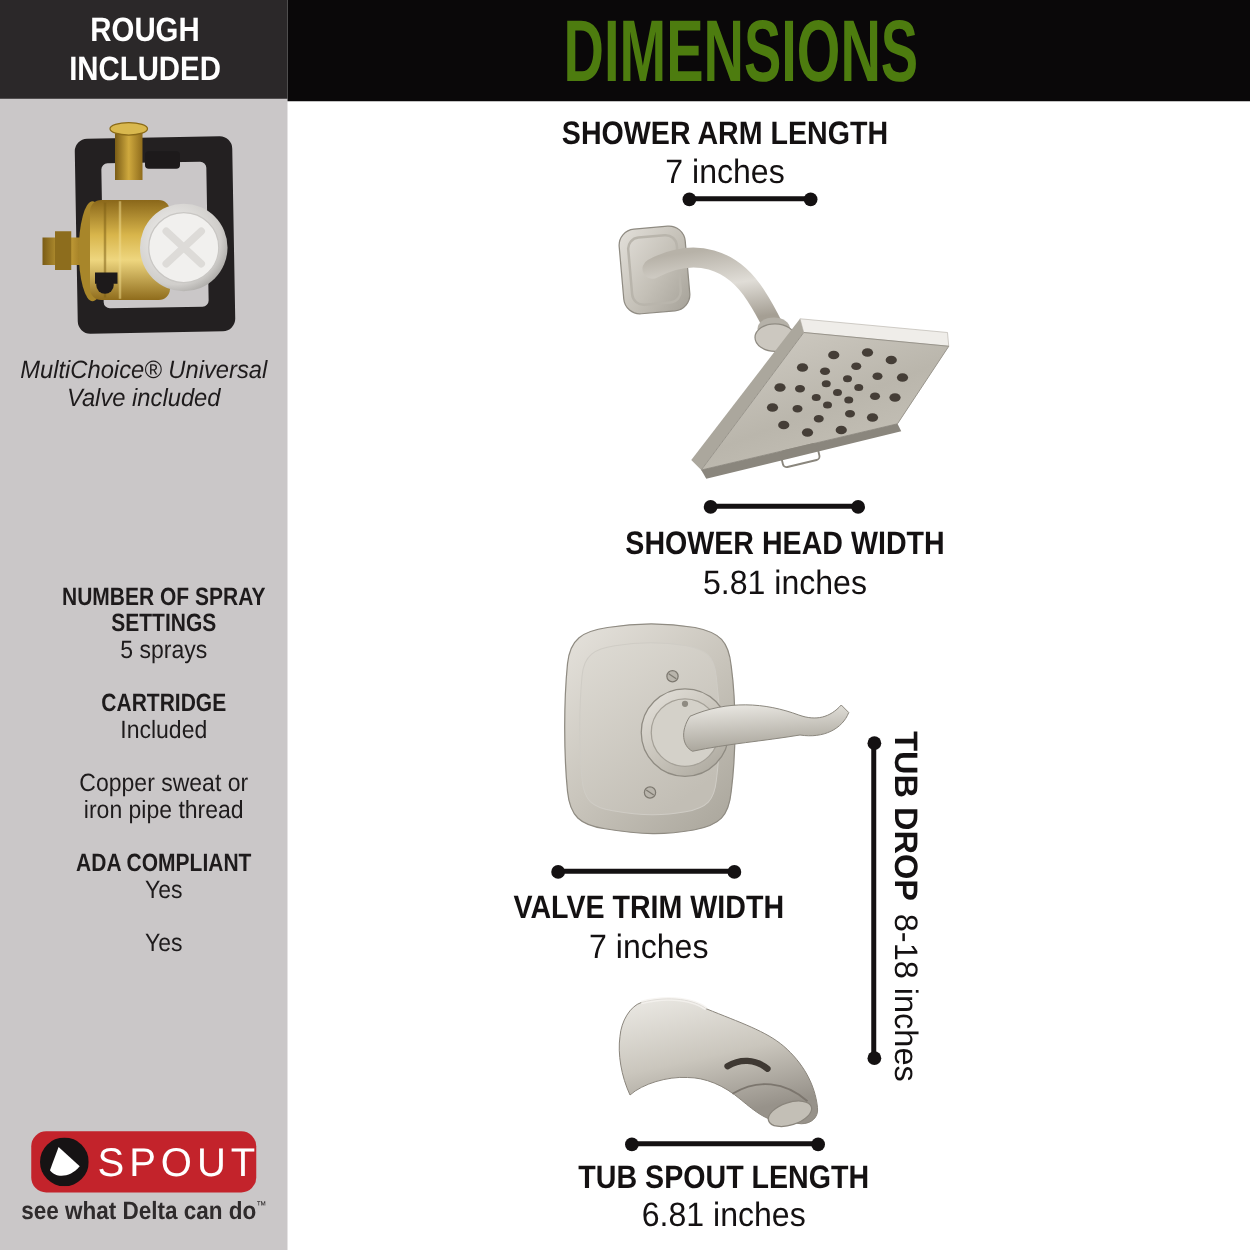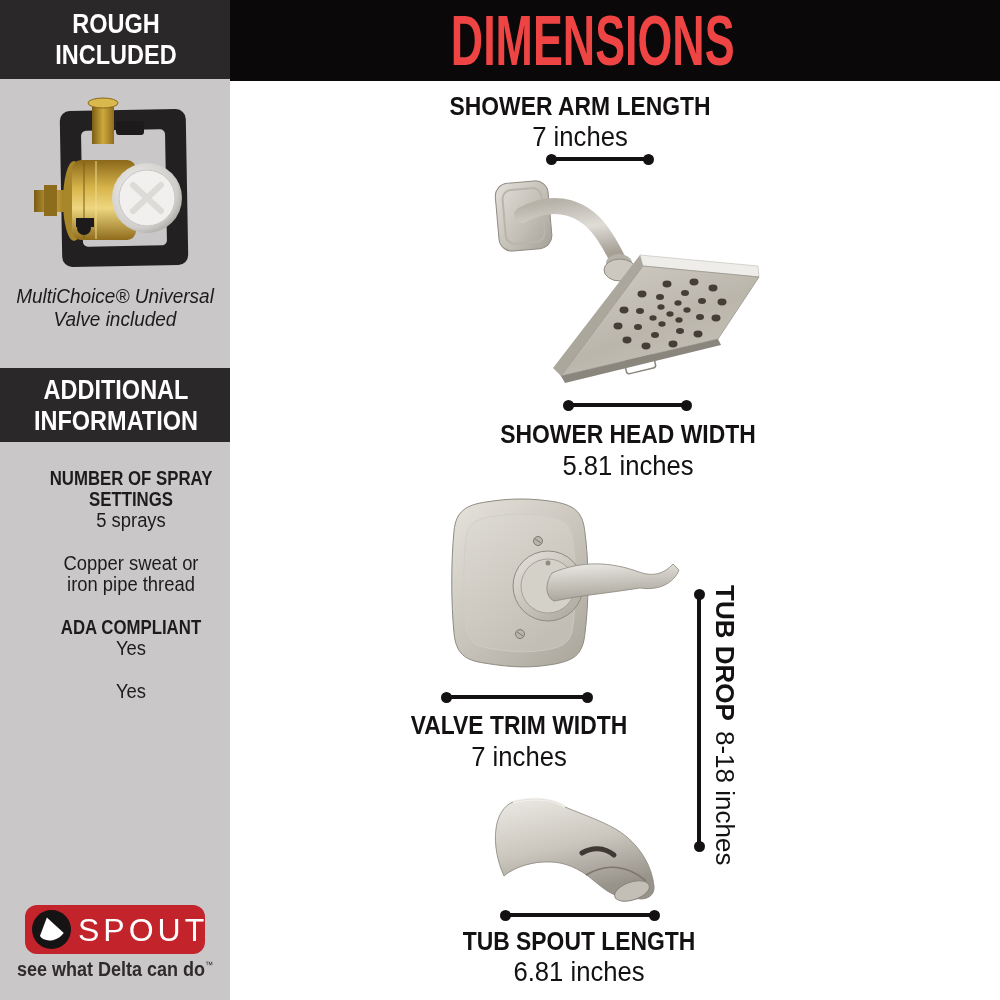--- a/index.html
+++ b/index.html
@@ -30,21 +30,21 @@
   }
   .logo-circle { width:39px; height:39px; margin-left:7px; flex:0 0 auto; }
   .logo-text { color:#fff; font-size:32px; font-weight:400; letter-spacing:4px; margin-left:7px; line-height:1; }
   .tagline { position:absolute; left:0; top:958px; width:230px; text-align:center;
     font-weight:700; font-size:20px; color:#2f2b2c; transform:scaleX(0.9); }
   .tagline sup { font-size:9px; font-weight:400; }
   
   .main { position:absolute; left:230px; top:0; width:770px; height:1000px; background:#fff; }
   .dim-header {
     position:absolute; left:0; top:0; width:770px; height:81px; background:#0a0809;
-    display:flex; align-items:center; justify-content:center; color:#ef4444;
+    display:flex; align-items:center; justify-content:center; color:#4d7c0f;
   }
   .dim-header span { font-size:70px; font-weight:700; line-height:1;
     transform:translateX(-22px) scaleX(0.64); white-space:nowrap; }
   .dlabel { position:absolute; text-align:center; font-weight:700; font-size:26px;
     line-height:28px; transform:scaleX(0.88); white-space:nowrap; }
   .dvalue { position:absolute; text-align:center; font-weight:400; font-size:27px;
     line-height:30px; transform:scaleX(0.95); white-space:nowrap; }
   .hline { position:absolute; height:4px; background:#141112; border-radius:2px; }
   .hline::before, .hline::after { content:""; position:absolute; width:11px; height:11px;
     border-radius:50%; background:#141112; top:-3.5px; }
@@ -111,33 +111,37 @@
           <line x1="129" y1="91" x2="101" y2="117"></line>
         </g>
       </svg>
     </div>
 
     <div class="valve-caption">
       <div>MultiChoice® Universal</div>
       <div>Valve included</div>
     </div>
 
-    <div class="side-header" id="additional-header">
-      <div class="hl">ADDITIONAL</div>
-      <div class="hl">INFORMATION</div>
-    </div>
 
     <div class="specs">
       <div class="spec">
         <div class="spec-label">
           <div>NUMBER OF SPRAY</div>
           <div>SETTINGS</div>
         </div>
         <div class="spec-value">
           <div>5 sprays</div>
+        </div>
+      </div>
+      <div class="spec">
+        <div class="spec-label">
+          <div>CARTRIDGE</div>
+        </div>
+        <div class="spec-value">
+          <div>Included</div>
         </div>
       </div>
       <div class="spec">
         <div class="spec-value">
           <div>Copper sweat or</div>
           <div>iron pipe thread</div>
         </div>
       </div>
       <div class="spec">
         <div class="spec-label">

